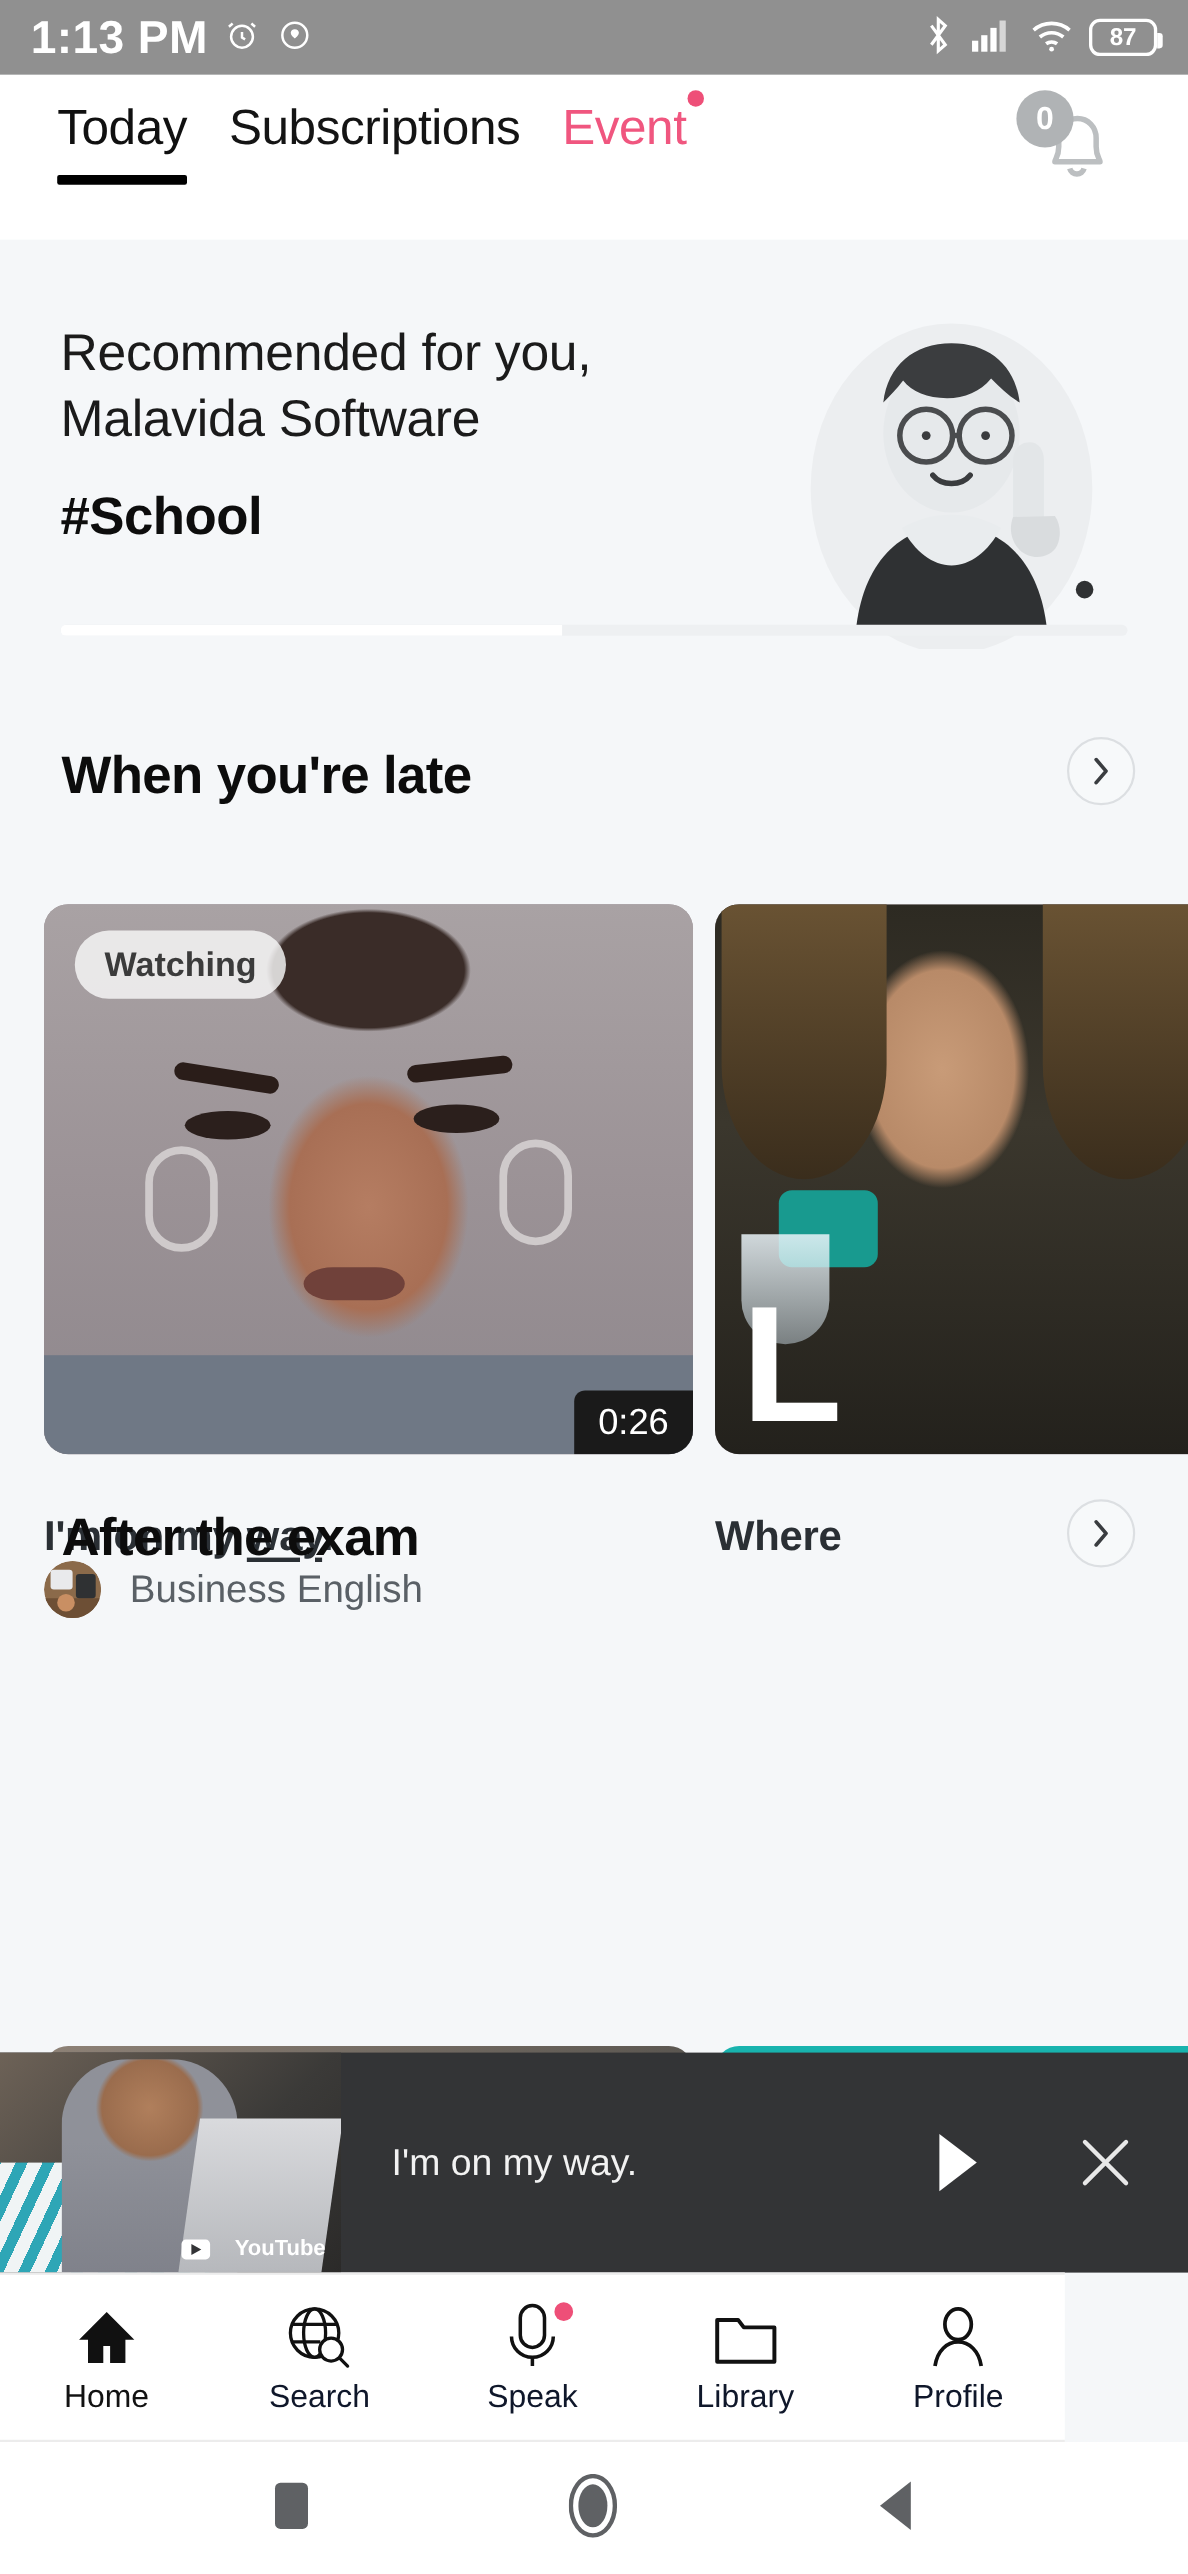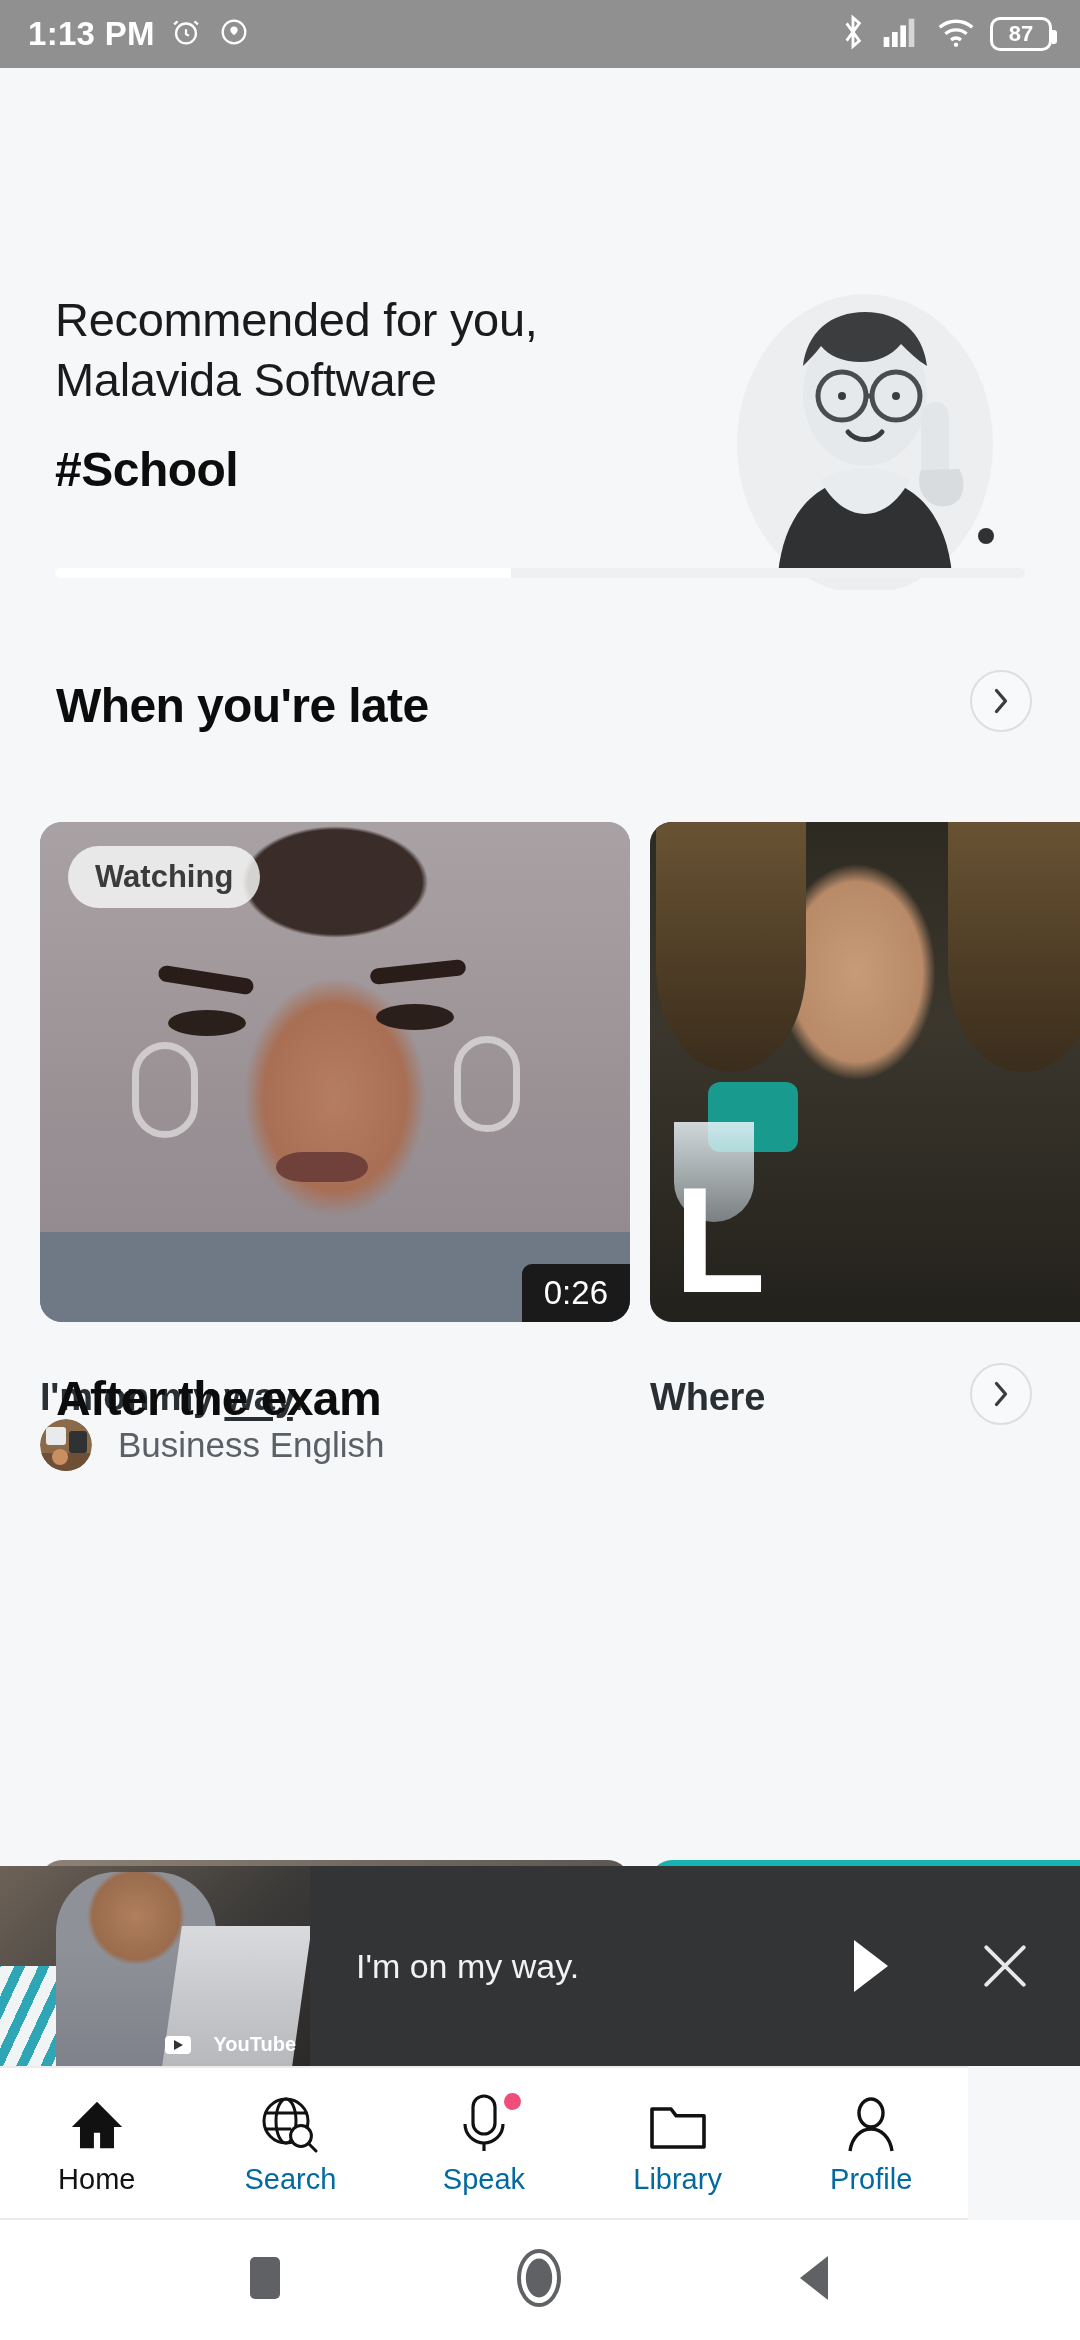--- a/index.html
+++ b/index.html
@@ -10,21 +10,21 @@
   }
   #app { position:relative; width:1080px; height:2340px; background:#f5f7f9; }
 
   
   .statusbar{
     position:absolute; top:0; left:0; width:1080px; height:68px;
     background:#909090; display:flex; align-items:center;
     padding:0 28px; color:#fff;
   }
   .sb-left{ display:flex; align-items:center; gap:14px; }
-  .sb-time{ font-size:33px; font-weight:bold; letter-spacing:.3px; }
+  .sb-time{ font-size:42px; font-weight:bold; letter-spacing:.3px; }
   .sb-right{ margin-left:auto; display:flex; align-items:center; gap:14px; }
   .sb-ico{ display:block; }
   .batt{
     width:62px;height:34px;border:3px solid #fff;border-radius:10px;
     display:flex;align-items:center;justify-content:center;
     font-size:22px;font-weight:bold;position:relative;
   }
   .batt:after{content:"";position:absolute;right:-8px;top:10px;width:5px;height:14px;background:#fff;border-radius:0 3px 3px 0;}
 
   
@@ -151,21 +151,21 @@
   .mp-btn{ width:120px; display:flex; align-items:center; justify-content:center; }
 
   
   .bottomnav{
     position:absolute; left:0; bottom:120px; width:968px; height:154px;
     background:#fff; border-top:2px solid #ececec; border-bottom:2px solid #ececec;
     display:flex; align-items:center;
   }
   .nav-item{ flex:1; display:flex; flex-direction:column; align-items:center; gap:10px; position:relative;}
   .nav-ico{ height:62px; display:flex; align-items:flex-end; position:relative;}
-  .nav-label{ font-size:29px; color:#0369a1; }
+  .nav-label{ font-size:29px; color:#0f172a; }
   .nav-item.active .nav-label{ color:#121212; }
   .nav-dot{ position:absolute; right:-10px; top:2px; width:17px;height:17px;border-radius:50%;background:#ee4f78;}
 
   
   .androidnav{
     position:absolute; left:0; bottom:0; width:1080px; height:120px; background:#fff;
     display:flex; align-items:center; justify-content:space-around; padding:0 130px;
   }
 </style>
 </head>
@@ -211,20 +211,42 @@
           <path d="M9 14.7a5 5 0 0 1 6 0"></path>
           <circle cx="12" cy="17.6" r="1.3" fill="#fff" stroke="none"></circle>
         </svg>
       </span>
       <span class="batt">
         <span>87</span>
       </span>
     </div>
   </div>
 
+  <div class="tabbar">
+    <div class="tabs">
+      <div class="tab active">
+        <span>Today</span>
+        <span class="uline"></span>
+      </div>
+      <div class="tab plain">
+        <span>Subscriptions</span>
+      </div>
+      <div class="tab accent">
+        <span>Event</span>
+        <span class="reddot"></span>
+      </div>
+    </div>
+    <div class="bell-wrap">
+      <span class="bell-badge">0</span>
+      <svg width="110" height="90" viewBox="0 0 44 36" fill="none" stroke="#bcbfc1" stroke-width="2">
+        <path d="M14 26c0-1 1.4-1.8 1.4-5.4v-3.2c0-4.1 3-7.1 6.8-7.1s6.8 3 6.8 7.1v3.2c0 3.6 1.4 4.4 1.4 5.4z" stroke-linejoin="round"></path>
+        <path d="M19.4 28.5a2.7 2.7 0 0 0 5.2 0"></path>
+      </svg>
+    </div>
+  </div>
 
   <div class="hero">
     <div class="hero-text">
       <div class="hero-line">Recommended for you,</div>
       <div class="hero-line">Malavida Software</div>
       <div class="hero-tag">#School</div>
     </div>
     <div class="hero-illu">
       <svg viewBox="0 0 330 320" width="330" height="320">
         <ellipse cx="165" cy="170" rx="128" ry="150" fill="#eceef0"></ellipse>

